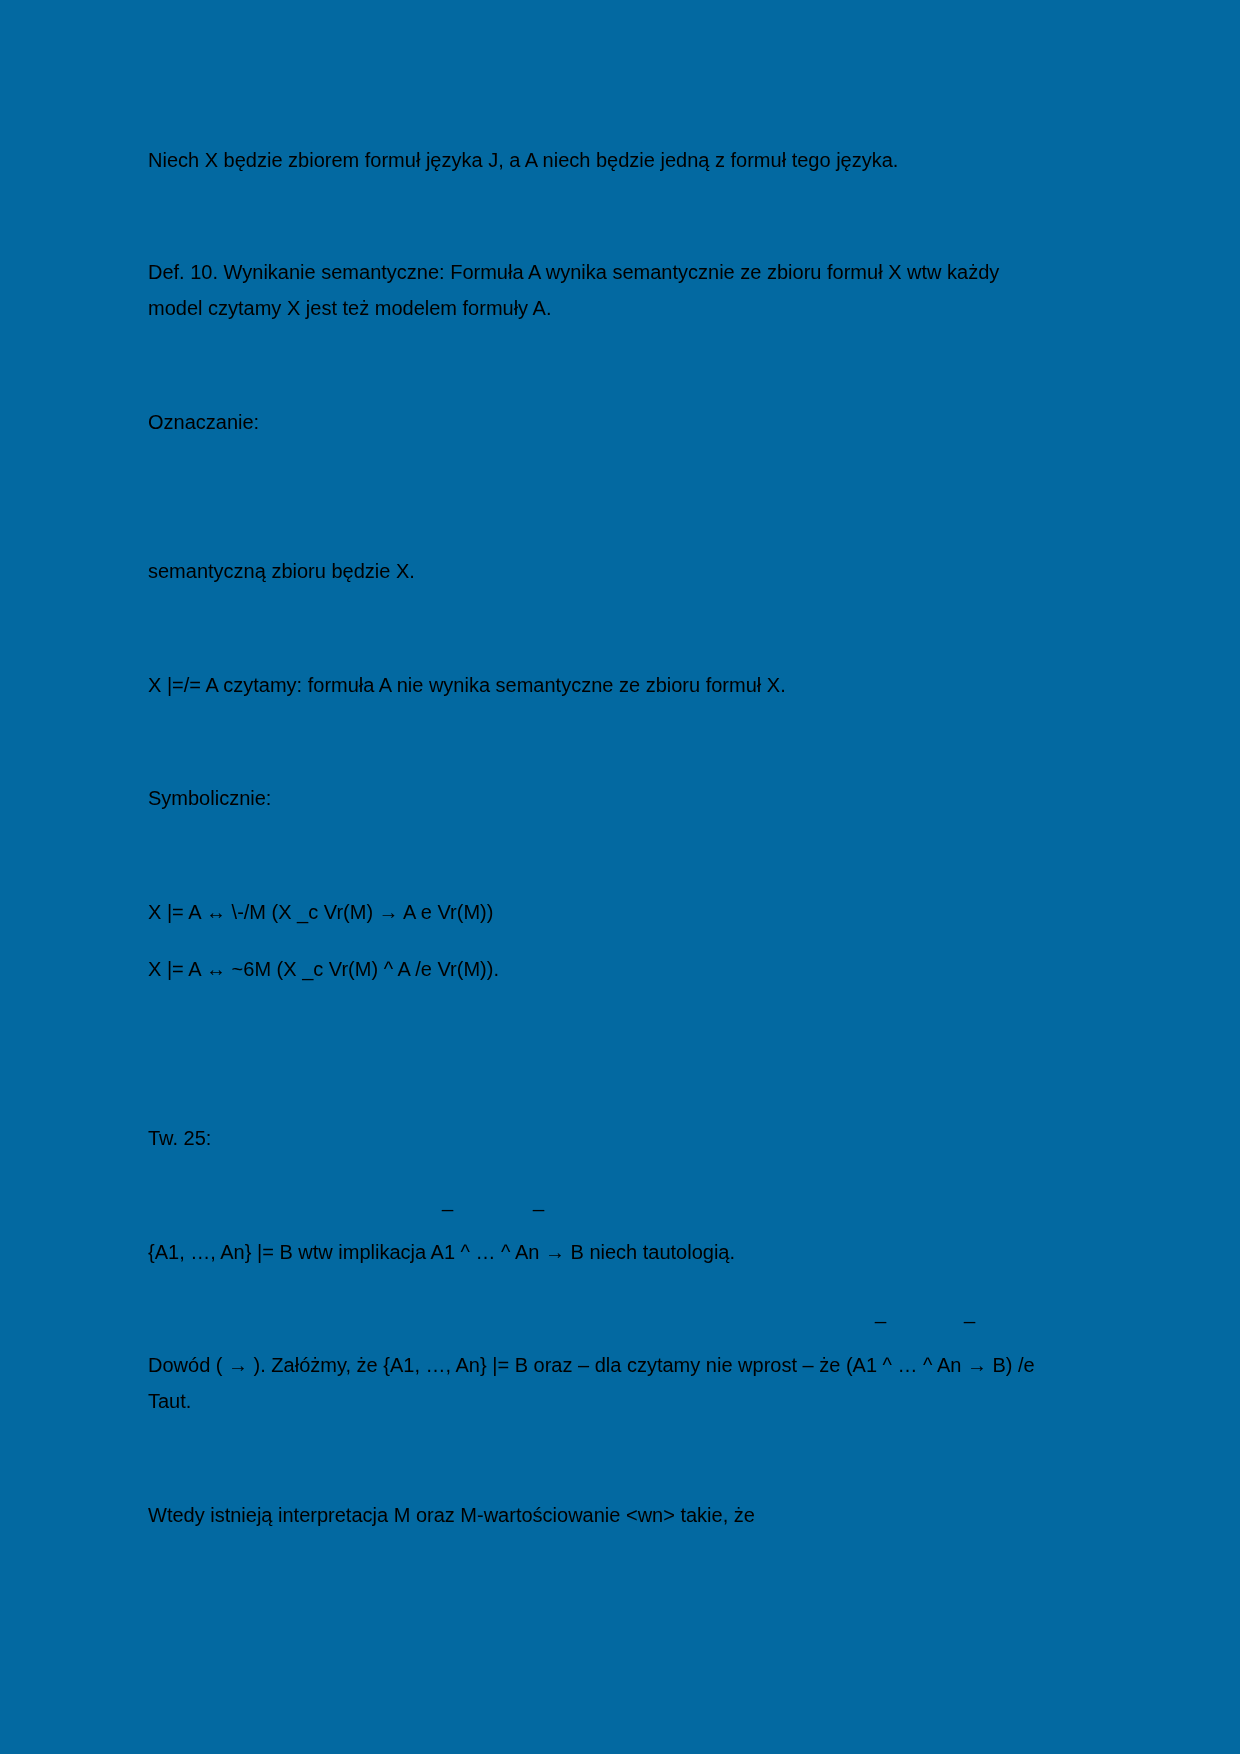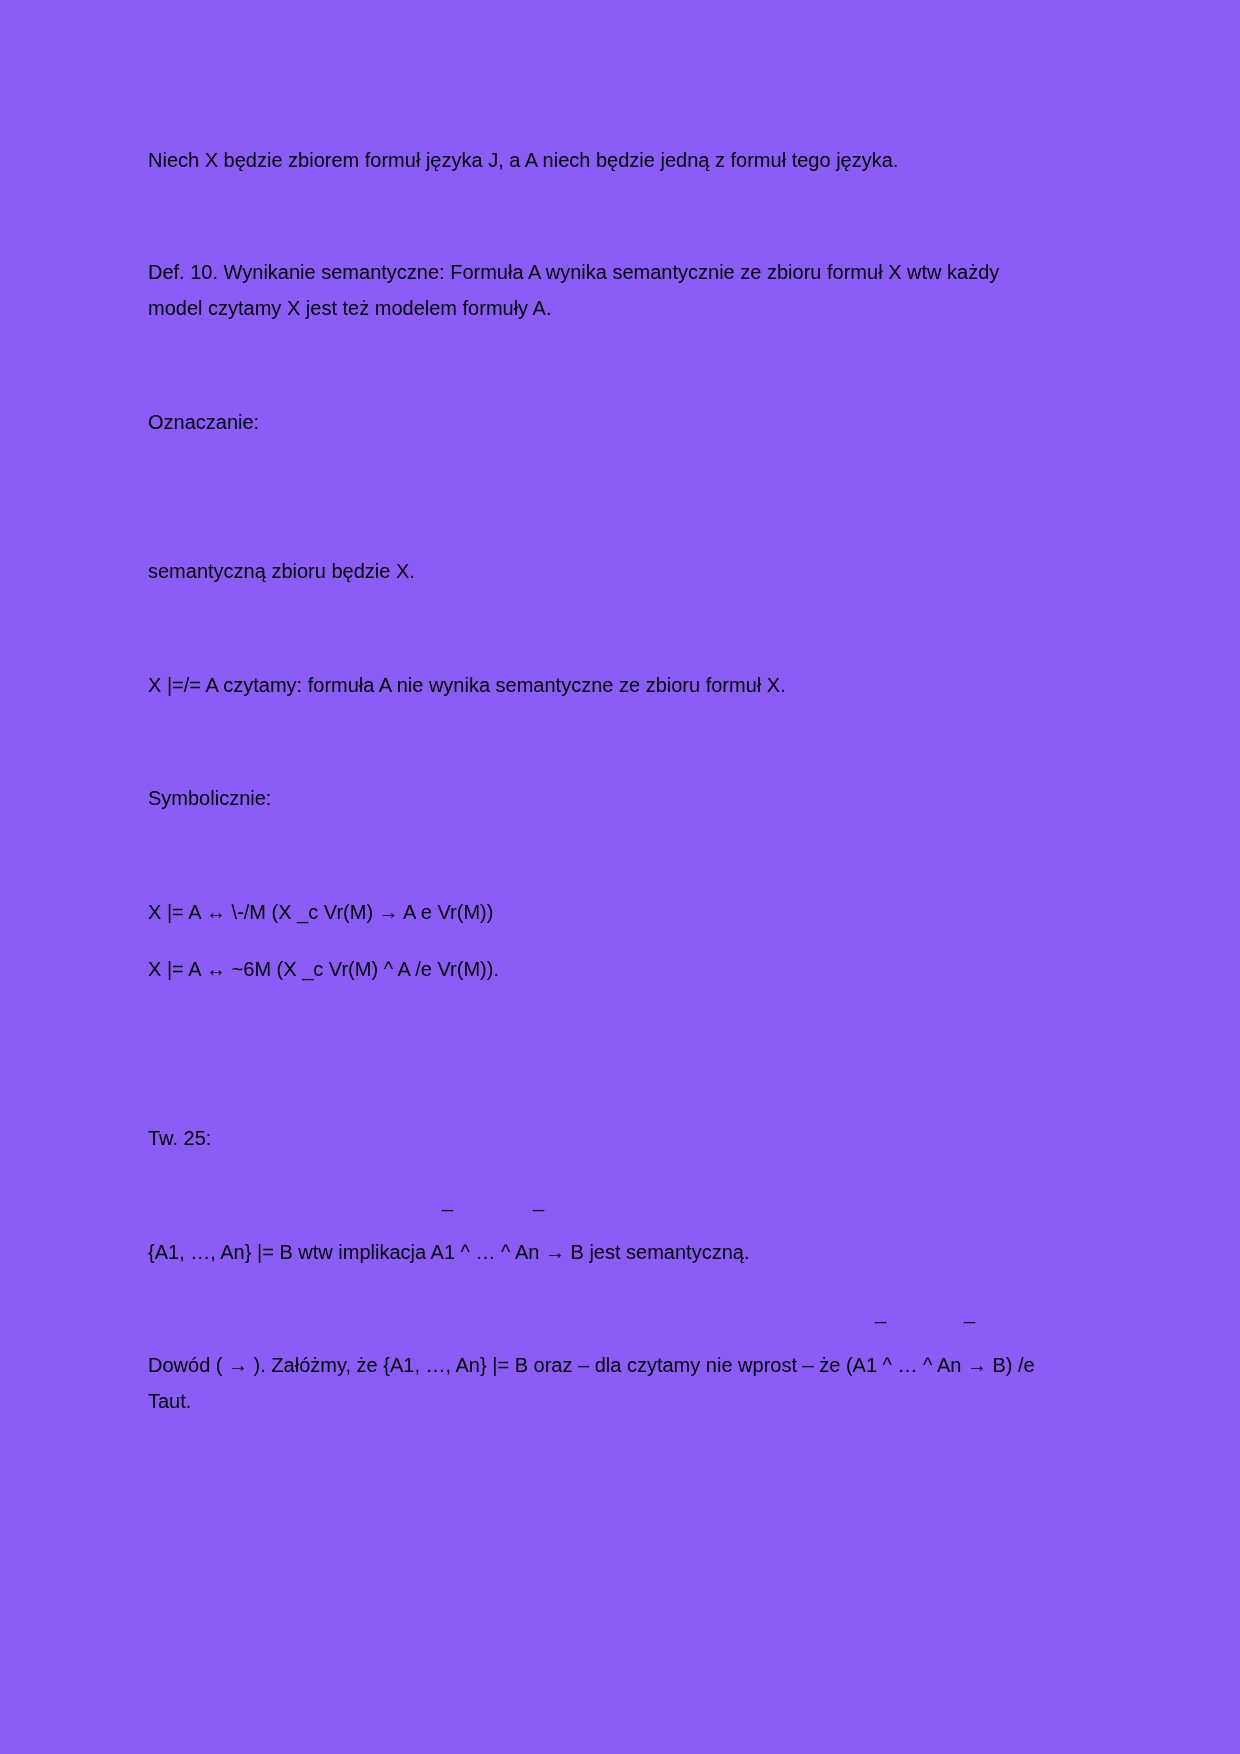--- a/index.html
+++ b/index.html
@@ -1,17 +1,17 @@
 <!DOCTYPE html>
 <html><head>
 <meta charset="utf-8">
 <style>
   html, body { margin: 0; padding: 0; background: #ffffff; }
   body { width: 1240px; height: 1754px; position: relative; overflow: hidden; }
-  .page { position: absolute; left: 0; top: 0; width: 1240px; height: 1754px; background: #8b5cf6; }
+  .page { position: absolute; left: 0; top: 0; width: 1240px; height: 1754px; background: #0369a1; }
   .line {
     position: absolute;
     left: 148px;
     font-family: "Liberation Sans", sans-serif;
     font-size: 20px;
     color: #000;
     white-space: nowrap;
     line-height: 24px;
   }
   .dash {
@@ -40,21 +40,22 @@
   <div class="line" style="top:786px">Symbolicznie:</div>
 
   <div class="line" style="top:900px">X |= A  ↔ \-/M (X _c Vr(M) → A e Vr(M))</div>
   <div class="line" style="top:957px">X |= A ↔ ~6M (X _c Vr(M) ^ A /e Vr(M)).</div>
 
   <div class="line" style="top:1126px">Tw. 25:</div>
 
   <div class="dash" style="top:1188px; left:442px">_</div>
   <div class="dash" style="top:1188px; left:533px">_</div>
 
-  <div class="line" style="top:1240px">{A1, …, An} |= B wtw implikacja A1 ^ … ^ An → B jest semantyczną.</div>
+  <div class="line" style="top:1240px">{A1, …, An} |= B wtw implikacja A1 ^ … ^ An → B niech tautologią.</div>
 
   <div class="dash" style="top:1300px; left:875px">_</div>
   <div class="dash" style="top:1300px; left:964px">_</div>
 
   <div class="line" style="top:1353px">Dowód ( → ). Załóżmy, że {A1, …, An} |= B oraz – dla czytamy nie wprost – że (A1 ^ … ^ An → B) /e</div>
   <div class="line" style="top:1389px">Taut.</div>
 
+  <div class="line" style="top:1503px">Wtedy istnieją interpretacja M oraz M-wartościowanie &lt;wn&gt; takie, że</div>
 </div>
 
 </body></html>

